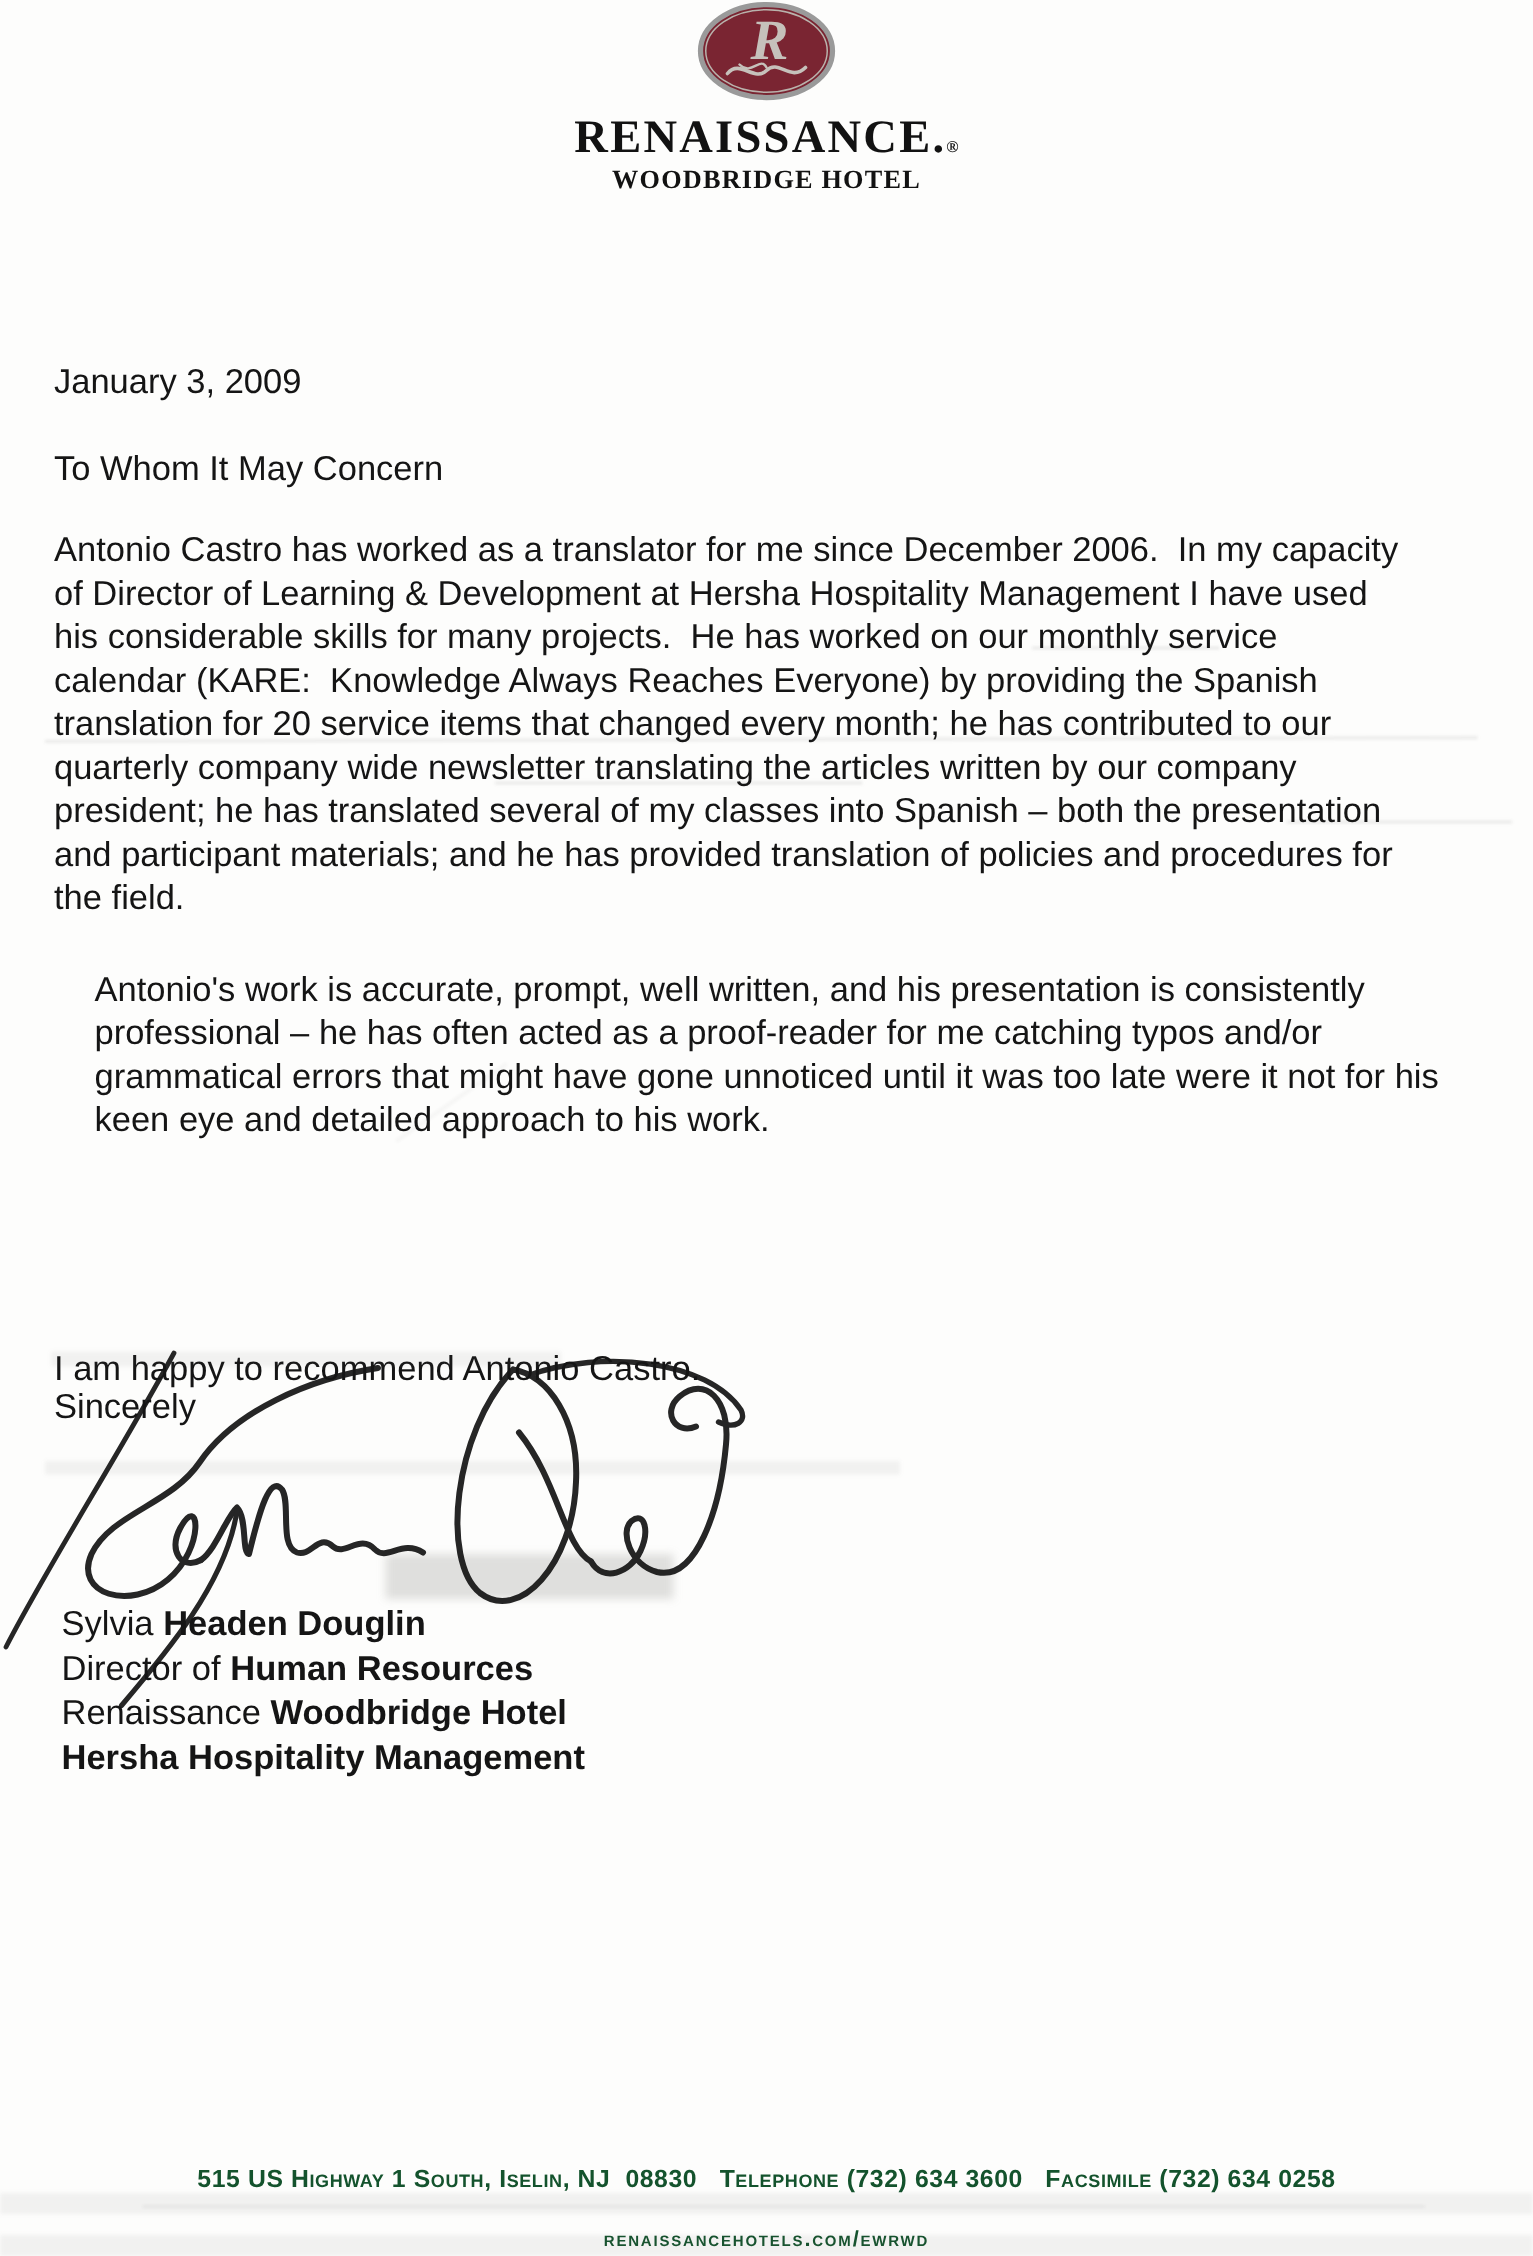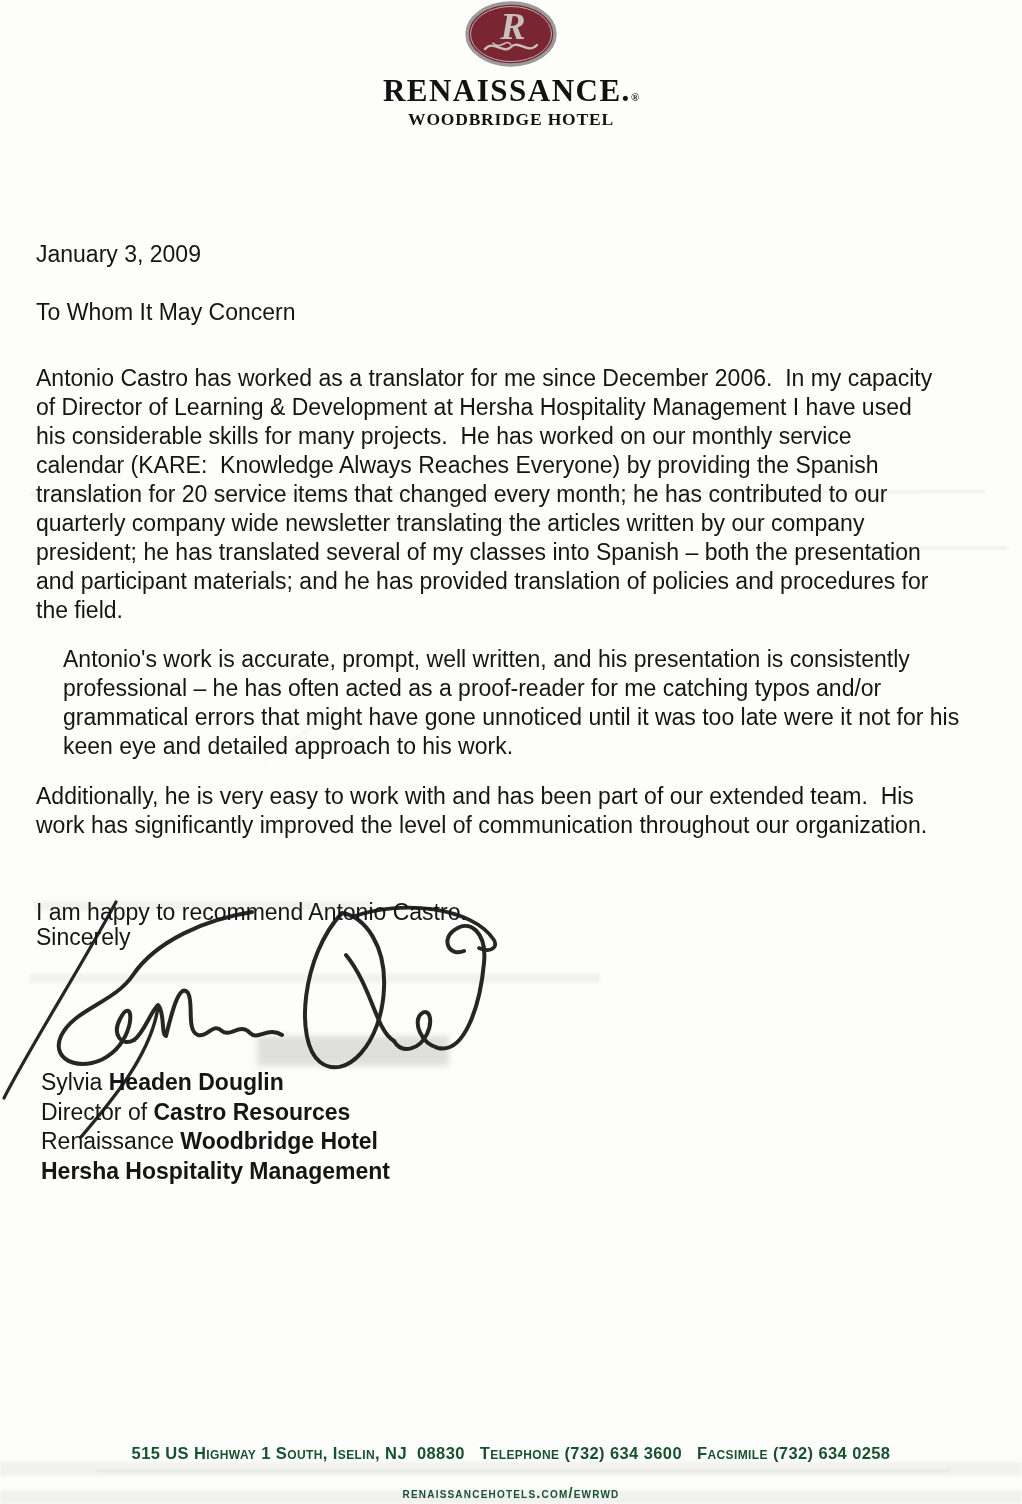--- a/index.html
+++ b/index.html
@@ -100,35 +100,33 @@
       <path d="M22,48 C30,38 40,54 48,46 C56,38 64,54 74,44" fill="none" stroke="#c6c1bb" stroke-width="2.4" stroke-linecap="round"></path>
       <path d="M30,42 C38,50 44,36 48,44" fill="none" stroke="#c6c1bb" stroke-width="1.6" stroke-linecap="round"></path>
     </svg>
     <div class="brand-line"><span>RENAISSANCE.</span><span class="brand-reg">®</span></div>
     <div class="brand-sub">WOODBRIDGE HOTEL</div>
   </div>
 
   <div class="tline" style="top:240px;">January 3, 2009</div>
   <div class="tline" style="top:298px;">To Whom It May Concern</div>
 
-  <div class="para" style="top:352px;margin-top:12px;">Antonio Castro has worked as a translator for me since December 2006.  In my capacity
+  <div class="para" style="top:352px;">Antonio Castro has worked as a translator for me since December 2006.  In my capacity
 of Director of Learning &amp; Development at Hersha Hospitality Management I have used
 his considerable skills for many projects.  He has worked on our monthly service
 calendar (KARE:  Knowledge Always Reaches Everyone) by providing the Spanish
 translation for 20 service items that changed every month; he has contributed to our
 quarterly company wide newsletter translating the articles written by our company
 president; he has translated several of my classes into Spanish – both the presentation
 and participant materials; and he has provided translation of policies and procedures for
 the field.</div>
   <div class="para" style="top:645px;margin-left:27px;">Antonio's work is accurate, prompt, well written, and his presentation is consistently
 professional – he has often acted as a proof-reader for me catching typos and/or
 grammatical errors that might have gone unnoticed until it was too late were it not for his
 keen eye and detailed approach to his work.</div>
-  <div class="para" style="top:782px;">Additionally, he is very easy to work with and has been part of our extended team.  His
-work has significantly improved the level of communication throughout our organization.</div>
   <div class="para" style="top:898px;">I am happy to recommend Antonio Castro.</div>
 
   <div class="tline" style="top:923px;">Sincerely</div>
 
   <div class="artifact smudge" style="left:257px; top:1036px; width:192px; height:30px;"></div>
   <div class="artifact speckle" style="left:34px; top:901px; width:340px; height:10px;"></div>
   <div class="artifact speckle" style="left:30px; top:974px; width:570px; height:9px;"></div>
 
   <svg class="signature-svg" width="520" height="245" viewBox="0 0 520 245" aria-label="Sylvia Douglin signature">
     <g fill="none" stroke="#161616" stroke-linecap="round" stroke-linejoin="round" opacity="0.93">
@@ -146,21 +144,21 @@
       <path stroke-width="4" d="M346,60 C372,92 376,136 394,146"></path>
 
       <path stroke-width="4" d="M394,146 C402,160 420,154 427,139 C433,126 430,112 421,119 C413,126 420,148 438,153 C464,159 480,112 484,68 C487,38 470,22 453,36 C441,46 450,62 464,56"></path>
 
       <path stroke-width="3.6" d="M352,22 C402,4 472,12 494,45 C498,53 490,58 479,53"></path>
     </g>
   </svg>
 
   <div class="sig-block">
     <div><span>Sylvia </span><span class="b">Headen Douglin</span></div>
-    <div><span>Director of </span><span class="b">Castro Resources</span></div>
+    <div><span>Director of </span><span class="b">Human Resources</span></div>
     <div><span>Renaissance </span><span class="b">Woodbridge Hotel</span></div>
     <div><span></span><span class="b">Hersha Hospitality Management</span></div>
   </div>
 
   <div class="artifact streak" style="left:30px; top:492px; width:955px; height:2px; transform:rotate(-0.15deg);"></div>
   <div class="artifact streak" style="left:330px; top:521px; width:245px; height:2px;"></div>
   <div class="artifact streak" style="left:858px; top:547px; width:150px; height:2px;"></div>
   <div class="artifact streak" style="left:688px; top:431px; width:125px; height:2px;"></div>
   <div class="artifact streak" style="left:300px; top:690px; width:2px; height:90px; transform:rotate(55deg); opacity:.5;"></div>
 

